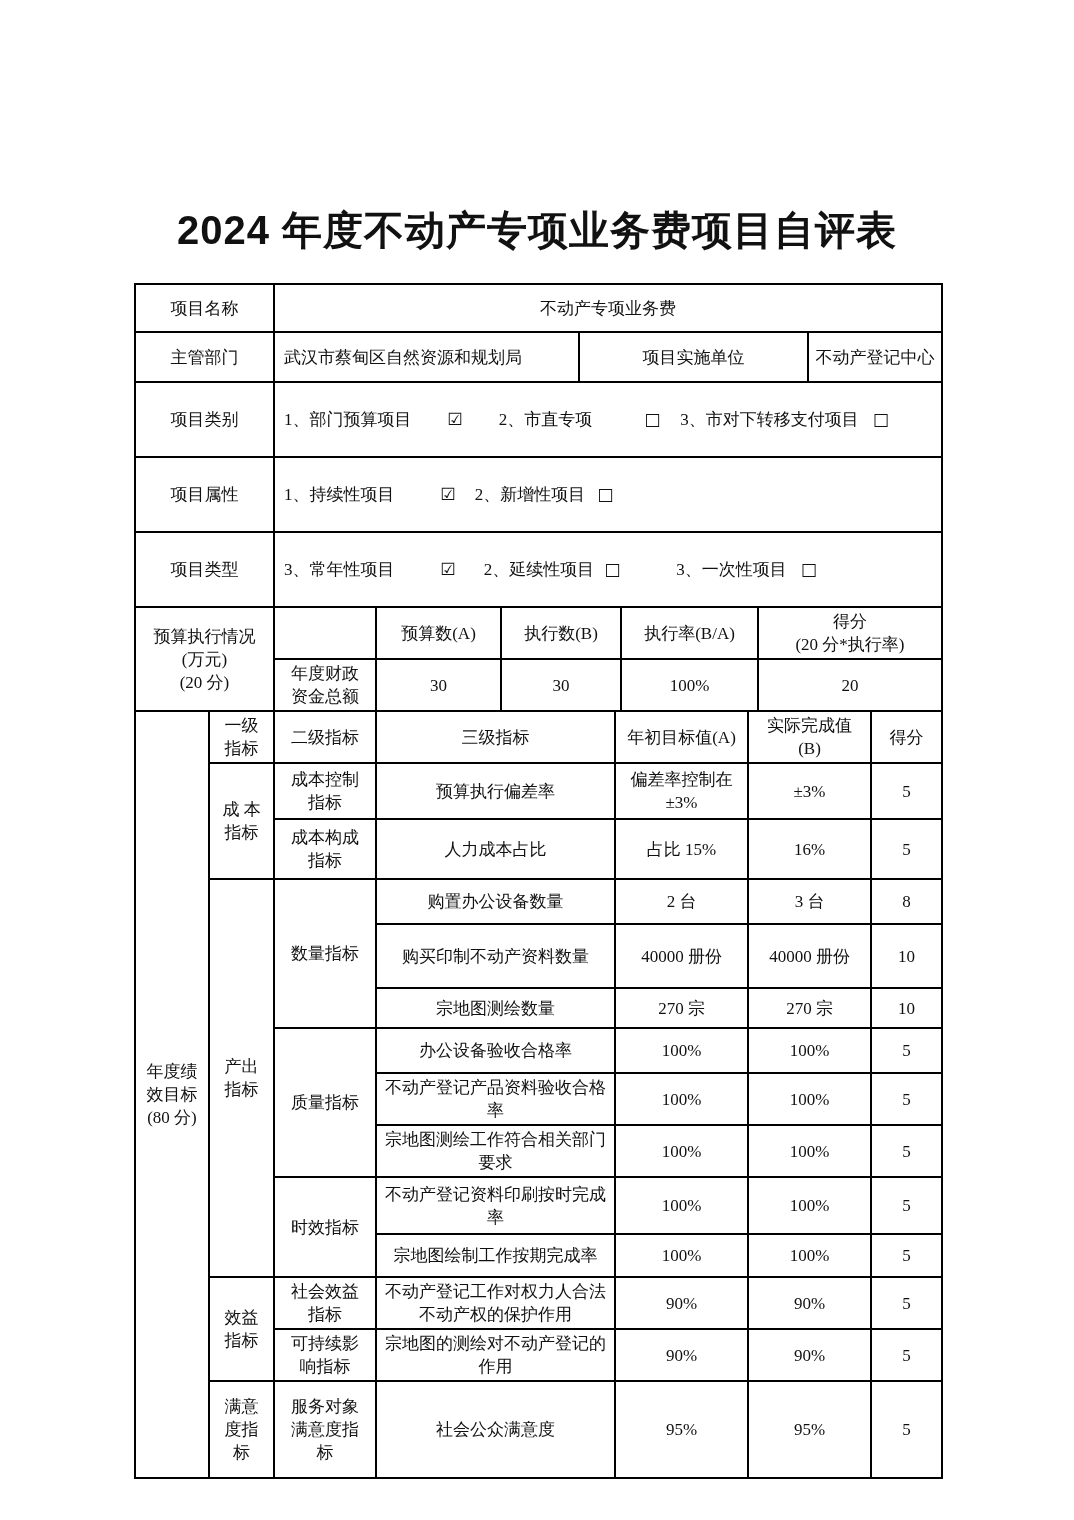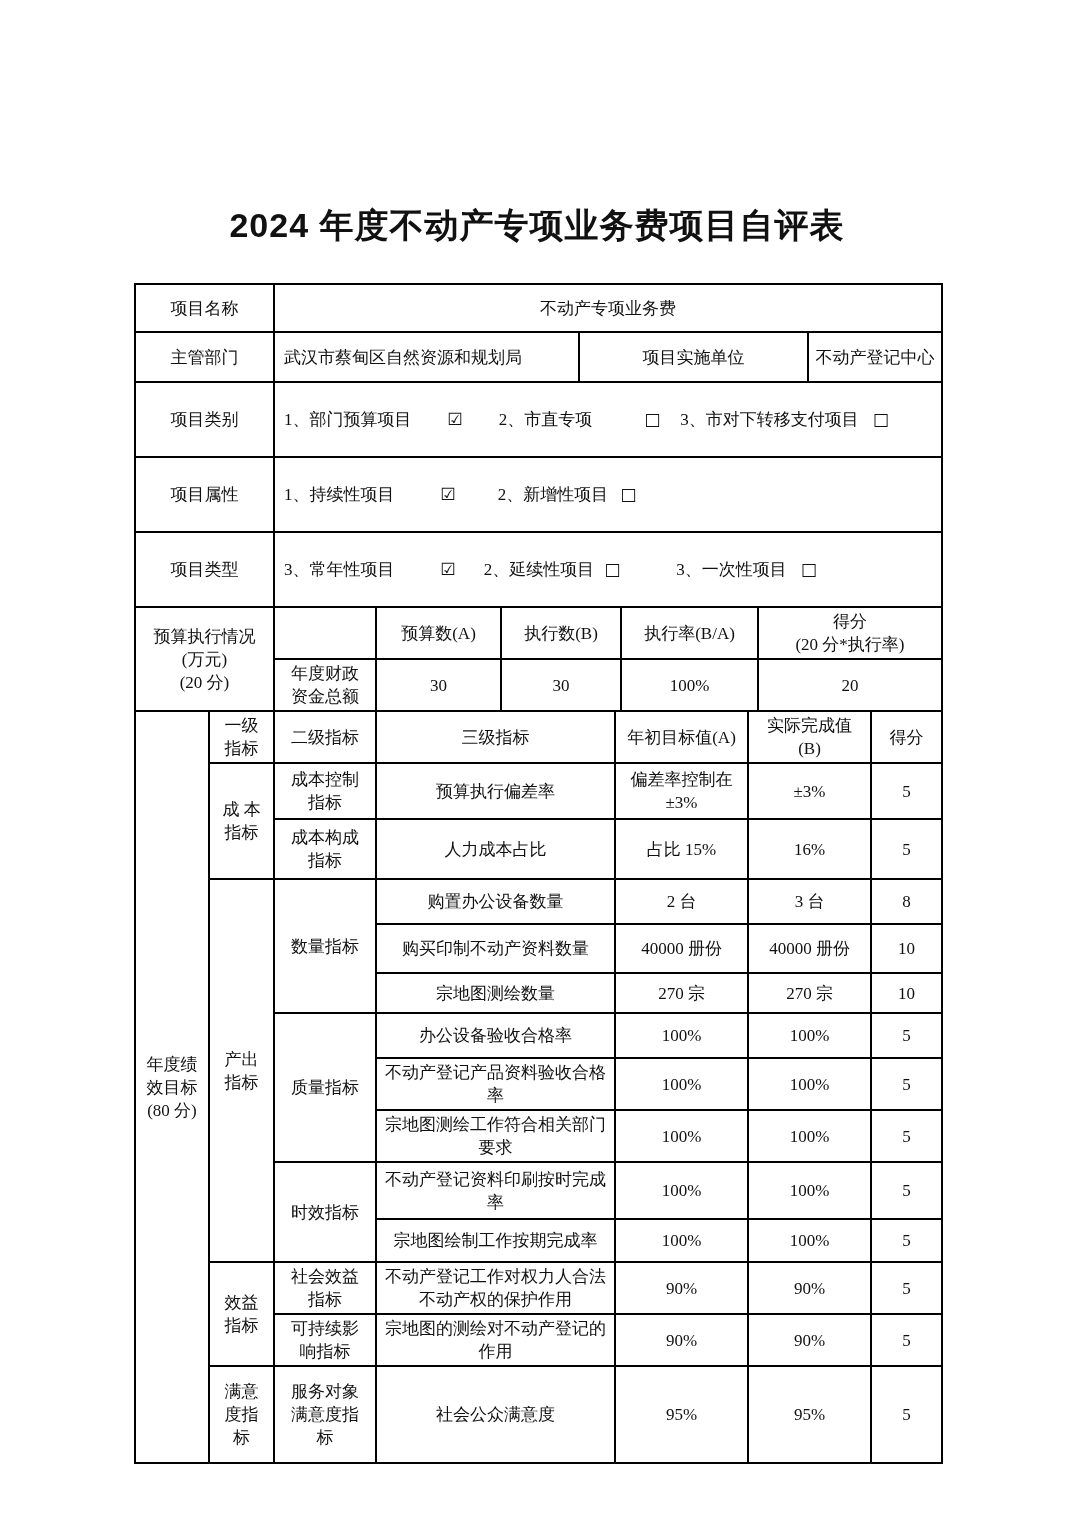--- a/index.html
+++ b/index.html
@@ -8,21 +8,21 @@
     width:1074px; height:1520px;
     background:#ffffff;
     color:#111;
     font-family:"Liberation Serif","DejaVu Serif",serif;
     overflow:hidden;
   }
   .doc-title {
     position:absolute; top:203px; left:0; width:1074px;
     text-align:center;
     font-family:"Liberation Sans","DejaVu Sans",sans-serif;
-    font-size:34px; font-weight:bold; letter-spacing:1px;
+    font-size:40px; font-weight:bold; letter-spacing:1px;
     white-space:pre-line;
   }
   .tbl-wrap { position:absolute; left:134px; top:283px; width:807px; }
   table { border-collapse:collapse; table-layout:fixed; width:807px; }
   table + table { margin-top:-2px; }
   td {
     border:2px solid #000;
     font-size:17px; line-height:23px;
     text-align:center; vertical-align:middle;
     padding:2px 5px;
@@ -85,21 +85,21 @@
         </td>
       </tr>
       <tr style="height:42px">
         <td>项目属性</td>
         <td colspan="3" class="left">
           <span class="opts">
             <span class="opt">
                   <span>1、持续性项目</span>
                   <span class="box" style="margin-left:46px">☑</span>
                 </span>
-            <span class="opt" style="margin-left:42px">
+            <span class="opt" style="margin-left:19px">
                   <span>2、新增性项目</span>
                   <span class="box" style="margin-left:12px">□</span>
                 </span>
           </span>
         </td>
       </tr>
       <tr style="height:48px">
         <td>项目类型</td>
         <td colspan="3" class="left">
           <span class="opts">
@@ -198,21 +198,21 @@
       </tr>
       <tr style="height:45px">
         <td rowspan="8">产出
 指标</td>
         <td rowspan="3">数量指标</td>
         <td>购置办公设备数量</td>
         <td>2 台</td>
         <td>3 台</td>
         <td>8</td>
       </tr>
-      <tr style="height:49px">
+      <tr style="height:64px">
         <td>购买印制不动产资料数量</td>
         <td>40000 册份</td>
         <td>40000 册份</td>
         <td>10</td>
       </tr>
       <tr style="height:40px">
         <td>宗地图测绘数量</td>
         <td>270 宗</td>
         <td>270 宗</td>
         <td>10</td>

